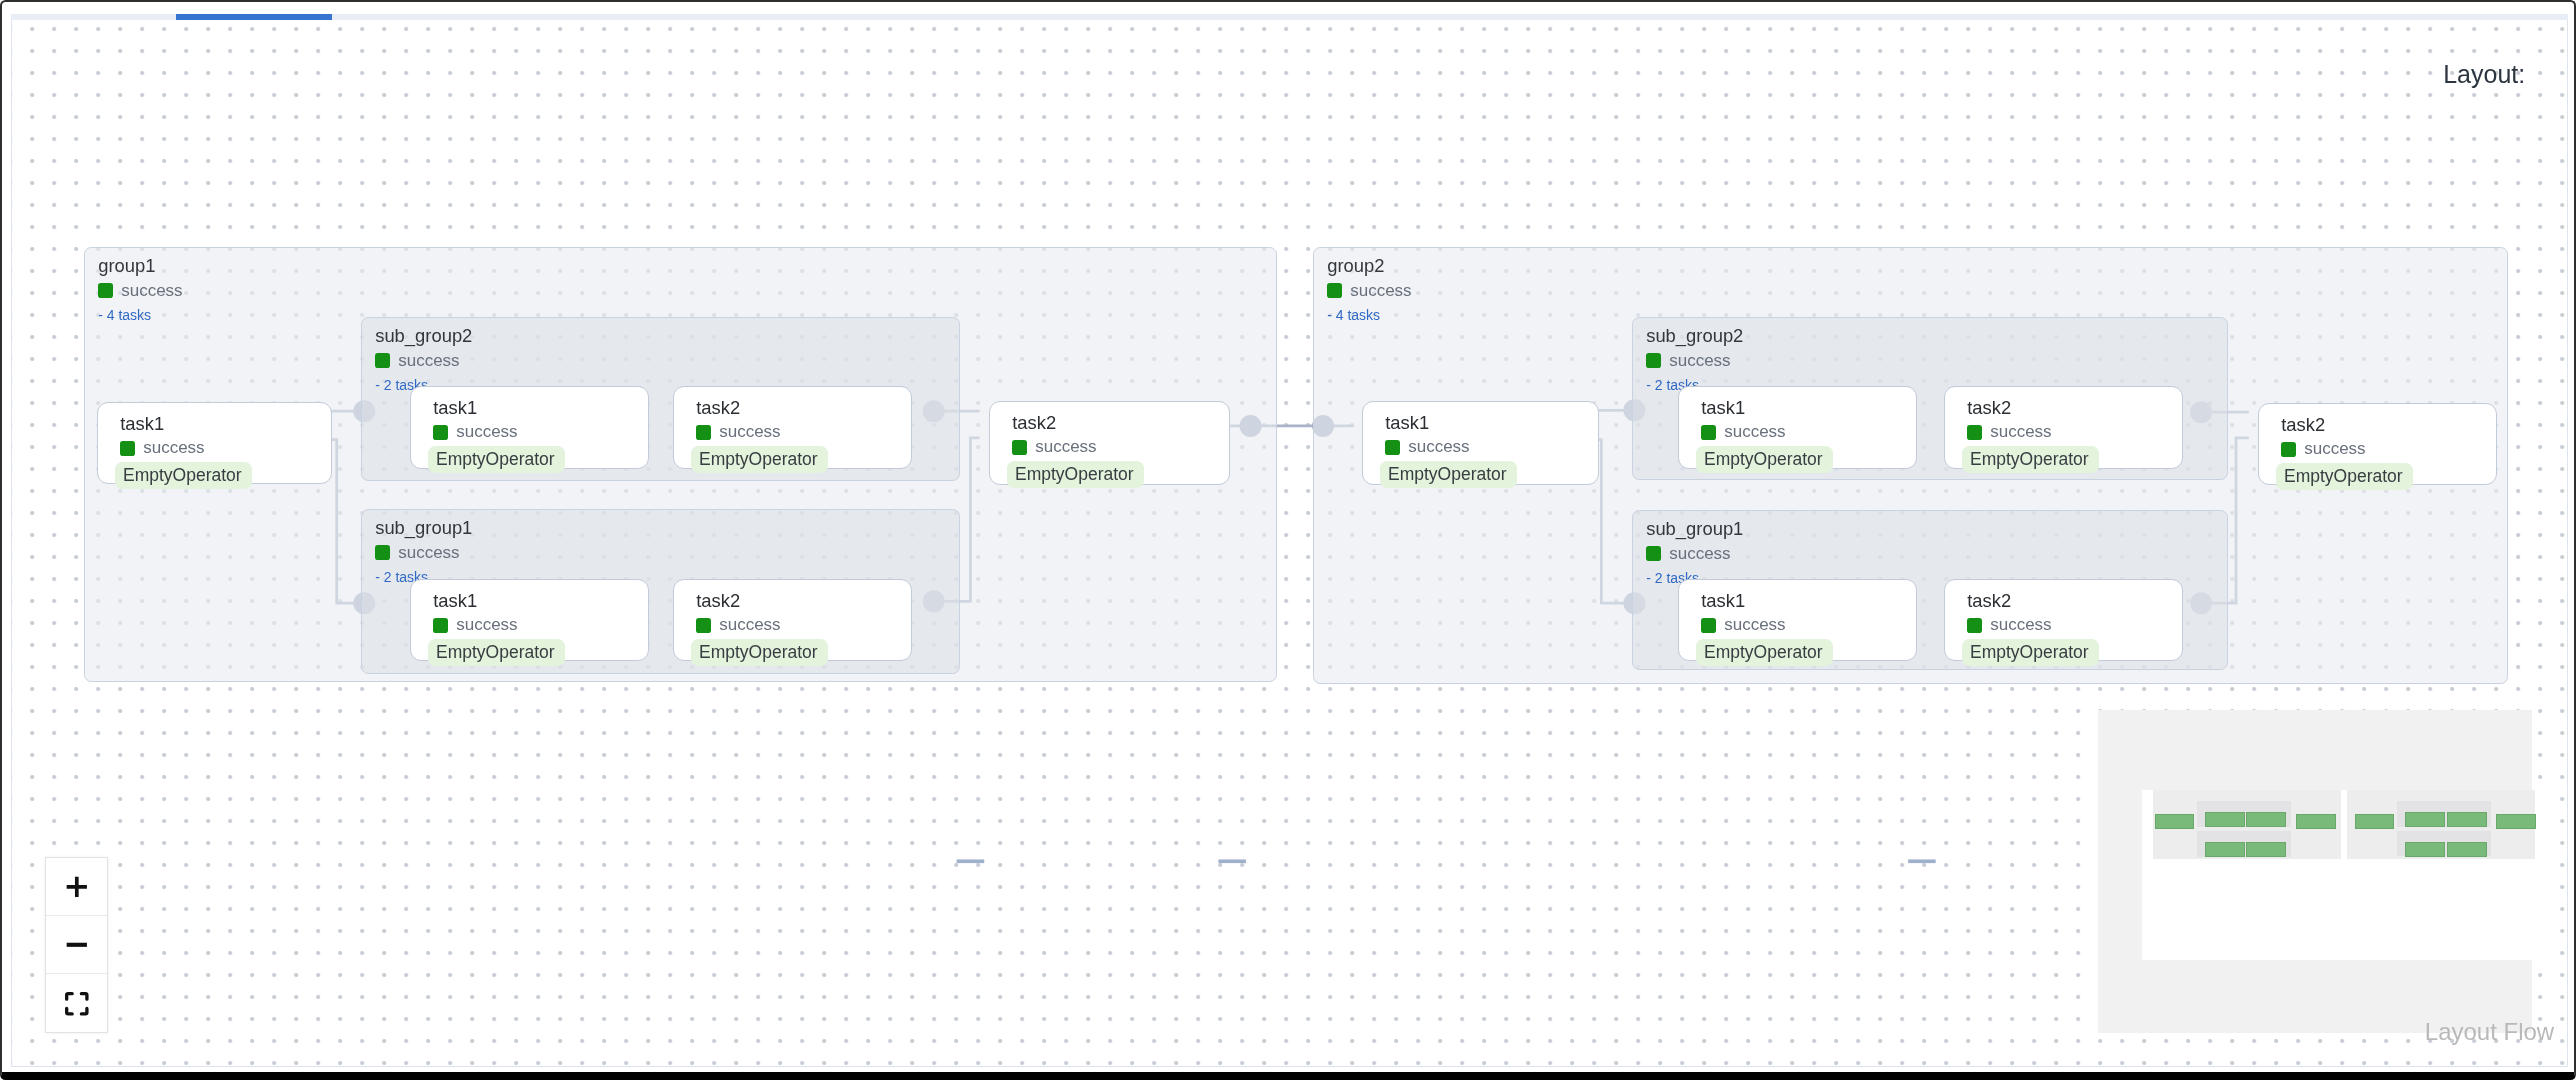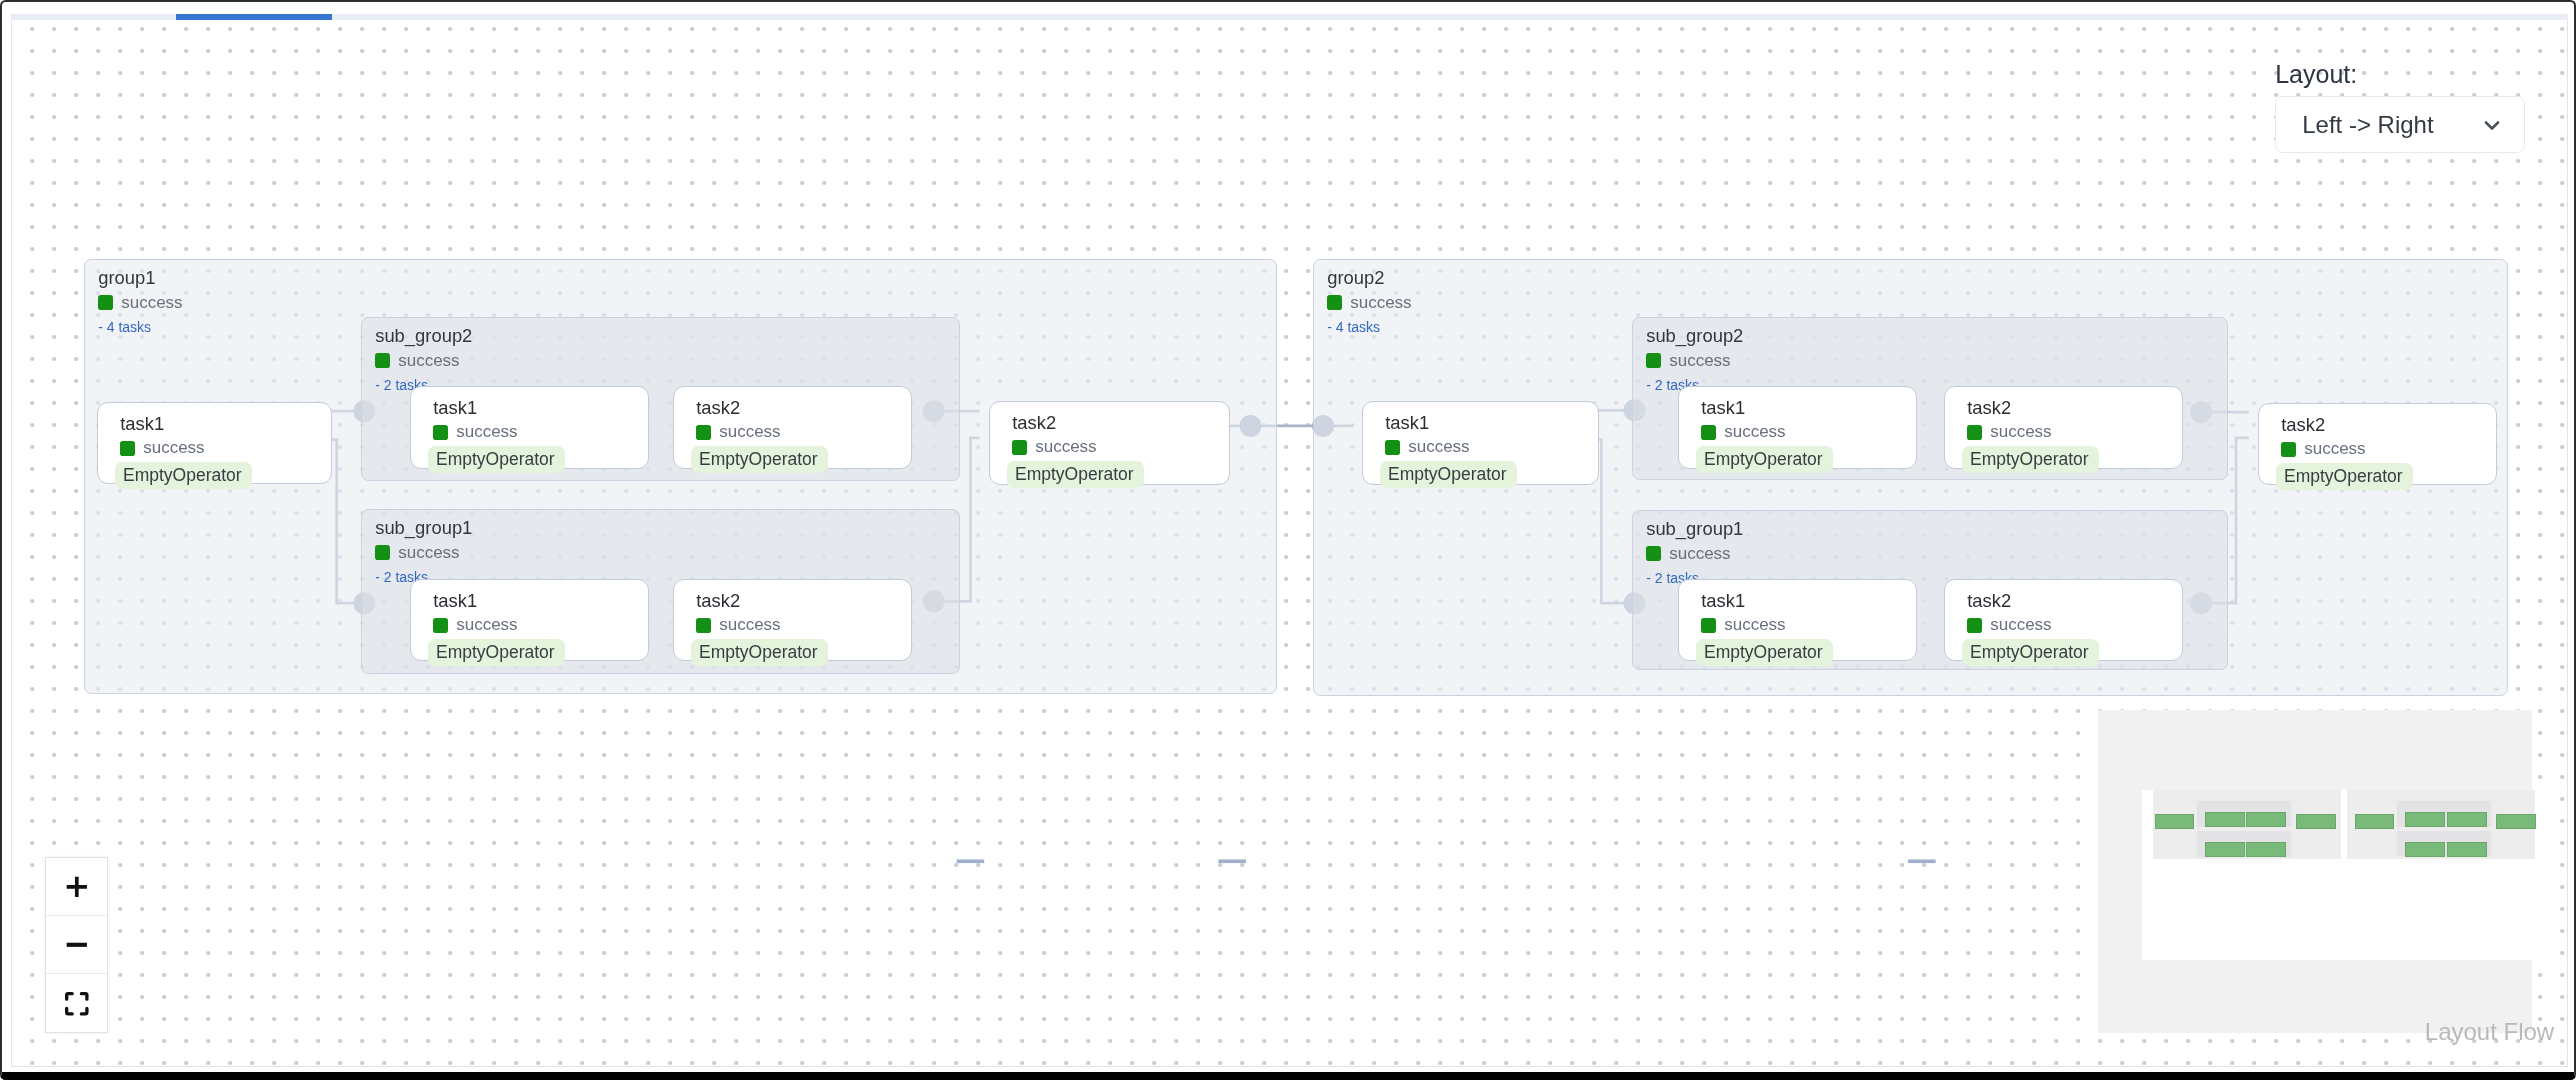--- a/index.html
+++ b/index.html
@@ -7,21 +7,21 @@
          border:2.8px solid #2e2e2e;border-bottom:8.3px solid #000;background:#fff;overflow:hidden;border-radius:5.5px;}
   
   .hscroll-track{position:absolute;left:9.2px;top:12px;width:2557px;height:6.4px;background:#e9edf5;}
   .hscroll-thumb{position:absolute;left:165px;top:0;width:156px;height:6.4px;background:#3575d0;}
   
   .canvas{position:absolute;left:9.2px;top:18.4px;width:2557px;height:1047px;
           border:1.8px solid #dde4ee;border-top:none;box-sizing:border-box;background:#fff;
           background-image:radial-gradient(#c9cdd4 1.8px, transparent 2.3px);
           background-size:22px 22px;background-position:9.2px 20px;overflow:hidden;}
   .gnode{position:absolute;box-sizing:border-box;border:1.8px solid #c9d2e0;border-radius:7.3px;}
-  .gnode.group{background:rgba(233,235,240,0.62);margin-top:12px;}
+  .gnode.group{background:rgba(233,235,240,0.62);}
   .gnode.subgroup{background:rgba(219,223,230,0.55);}
   .ghead{position:absolute;left:13px;top:5.5px;}
   .glabel{font-size:18.4px;color:#33373d;line-height:24px;white-space:nowrap;}
   .srow{display:flex;align-items:center;margin-top:3.7px;}
   .ssq{width:14.7px;height:14.7px;border-radius:2.8px;background:#149114;flex:0 0 auto;}
   .stext{font-size:17px;color:#68707c;margin-left:8.3px;line-height:18.4px;white-space:nowrap;}
   .glink{font-size:14px;color:#3069c4;margin-top:5.5px;line-height:20px;cursor:pointer;white-space:nowrap;}
   .task{position:absolute;box-sizing:border-box;background:#fff;border:1.8px solid #c2cbd9;border-radius:11px;padding:8.3px 0 0 22px;}
   .tlabel{font-size:18.4px;color:#2b2f33;line-height:24px;}
   .badge{display:inline-block;background:#e3f3dc;border-radius:7.3px;font-size:17.5px;color:#383d42;
@@ -184,26 +184,20 @@
             <div class="stext">success</div>
           </div><div class="badge">EmptyOperator</div></div>
         <div class="task" style="left: 2246px; top: 383px; width: 239px; height: 82px;"><div class="tlabel">task2</div><div class="srow">
             <div class="ssq"></div>
             <div class="stext">success</div>
           </div><div class="badge">EmptyOperator</div></div>
       </div>
 
     <div class="layout-panel">
       <div class="layout-label">Layout:</div>
-      <div class="layout-select">
-        <span class="layout-value">Left -&gt; Right</span>
-        <svg width="24" height="24" viewBox="0 0 24 24">
-          <polyline points="6,9.5 12,15.5 18,9.5" fill="none" stroke="#4a525c" stroke-width="2.6" stroke-linecap="round" stroke-linejoin="round"></polyline>
-        </svg>
-      </div>
     </div>
 
     <div class="controls">
       <button class="ctrl-btn" title="zoom in">
         <svg width="27.6" height="27.6" viewBox="0 0 30 30">
           <path d="M15 4 V26 M4 15 H26" stroke="#111" stroke-width="4"></path>
         </svg>
       </button>
       <button class="ctrl-btn" title="zoom out">
         <svg width="27.6" height="27.6" viewBox="0 0 30 30">

